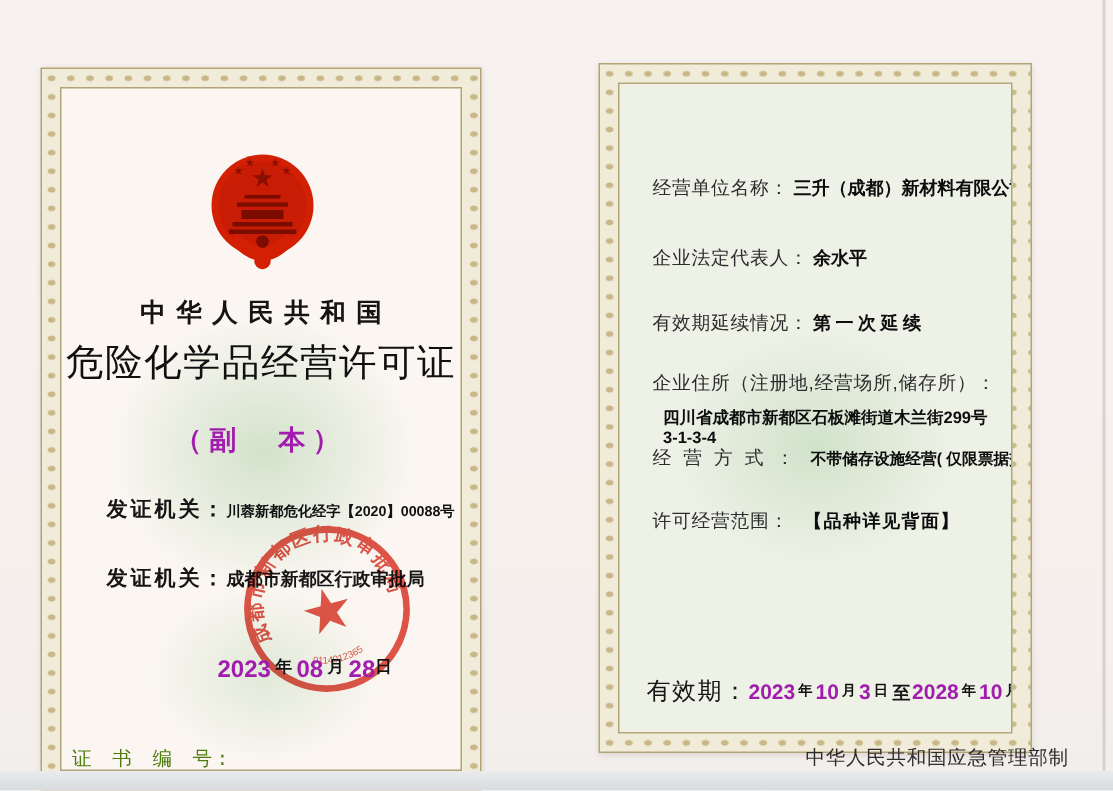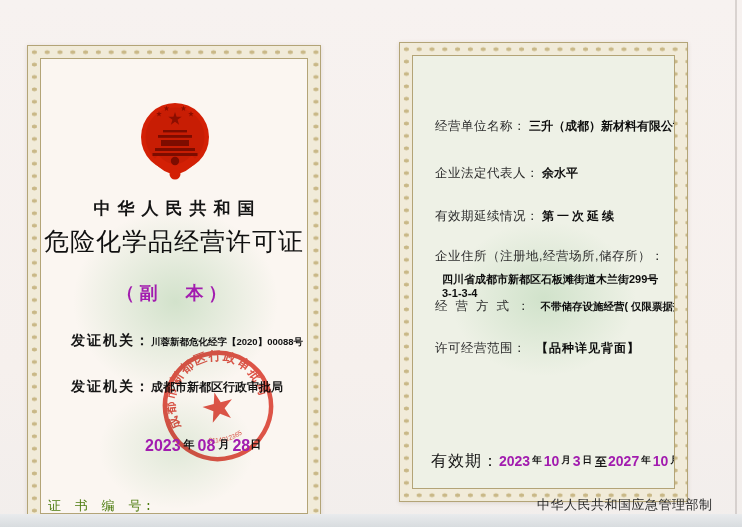--- a/index.html
+++ b/index.html
@@ -157,21 +157,21 @@
 
     <div class="f-row r5">
       <span class="f-label spread">经营方式：</span><span class="f-value">不带储存设施经营( 仅限票据交易 )</span>
     </div>
 
     <div class="f-row r6">
       <span class="f-label">许可经营范围：</span><span class="f-value">【品种详见背面】</span>
     </div>
 
     <div class="validity">
-      <span class="v-label">有效期：</span><span class="num">2023</span><span class="unit">年</span><span class="num">10</span><span class="unit">月</span><span class="num">3</span><span class="unit">日</span><span class="v-sep">至</span><span class="num">2027</span><span class="unit">年</span><span class="num">10</span><span class="unit">月</span>
+      <span class="v-label">有效期：</span><span class="num">2023</span><span class="unit">年</span><span class="num">10</span><span class="unit">月</span><span class="num">3</span><span class="unit">日</span><span class="v-sep">至</span><span class="num">2028</span><span class="unit">年</span><span class="num">10</span><span class="unit">月</span>
     </div>
   </div>
 </div>
 
 <div class="cert-no">证 书 编 号:</div>
 <div class="producer">中华人民共和国应急管理部制</div>
 <div class="edge-line"></div>
 <div class="bottom-strip"></div>
 
 </body></html>

